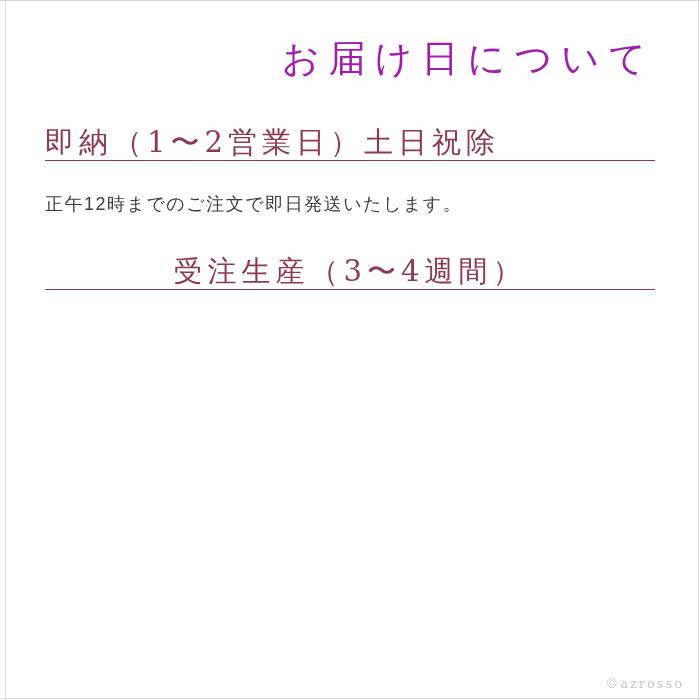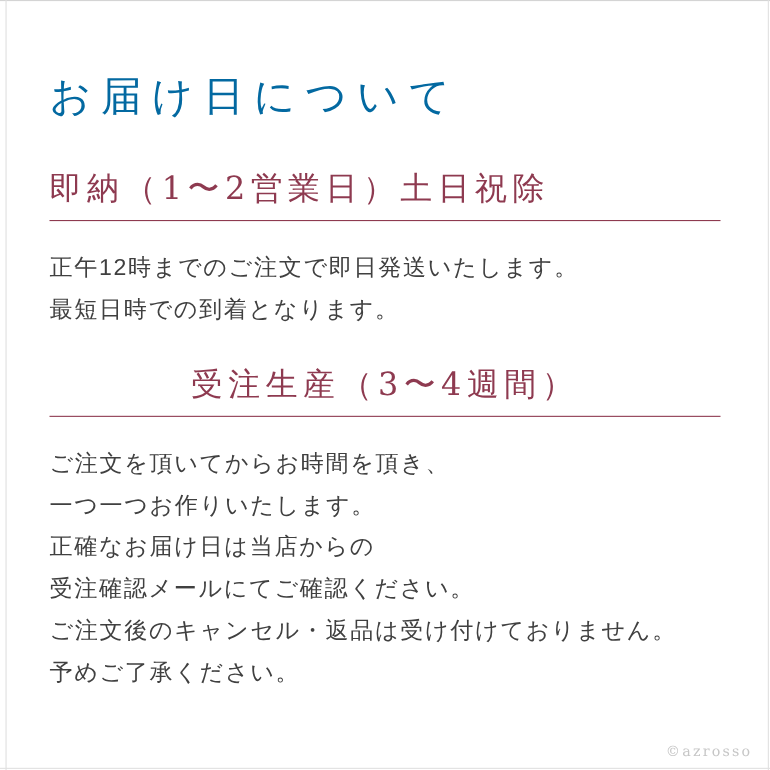--- a/index.html
+++ b/index.html
@@ -21,48 +21,48 @@
   .frame-bottom { position: absolute; left: 0; right: 0; bottom: 1px; height: 1px; background: #e0e0e0; }
 
   .content {
     position: absolute;
     top: 0; left: 0; right: 0; bottom: 0;
     padding: 0 45px;
     box-sizing: border-box;
   }
 
   .page-title {
-    margin-top: 65px;
-    text-align: left;
+    margin-top: 36px;
+    text-align: right;
     font-family: "DejaVu Serif", "Liberation Serif", serif;
     font-size: 37px;
     line-height: 46px;
     letter-spacing: 9px;
-    color: #0369a1;
+    color: #a21caf;
     font-weight: 400;
     white-space: nowrap;
   }
 
   .section-heading {
     font-family: "DejaVu Serif", "Liberation Serif", serif;
     font-size: 29px;
     line-height: 36px;
     letter-spacing: 5px;
     color: #8e3a50;
     font-weight: 400;
     border-bottom: 1px solid #8e3a50;
-    padding-bottom: 11px;
+    padding-bottom: 0;
     white-space: nowrap;
   }
   .section-1 .section-heading { margin-top: 42px; }
   .section-2 .section-heading { margin-top: 30px; text-align: center; }
 
   .section-body {
     color: #404040;
-    font-size: 21px;
+    font-size: 18px;
     line-height: 38px;
     letter-spacing: 1.5px;
   }
   .section-1 .section-body { margin-top: 24px; }
   .section-2 .section-body { margin-top: 22px; }
   .body-line { white-space: nowrap; }
 
   .watermark {
     position: absolute;
     right: 16px;
@@ -83,31 +83,22 @@
 <div class="frame-bottom"></div>
 
 <div class="content">
 
   <h1 class="page-title">お届け日について</h1>
 
   <section class="section-1">
     <h2 class="section-heading">即納（1〜2営業日）土日祝除</h2>
     <div class="section-body">
       <div class="body-line">正午12時までのご注文で即日発送いたします。</div>
-      <div class="body-line">最短日時での到着となります。</div>
     </div>
   </section>
 
   <section class="section-2">
     <h2 class="section-heading">受注生産（3〜4週間）</h2>
-    <div class="section-body">
-      <div class="body-line">ご注文を頂いてからお時間を頂き、</div>
-      <div class="body-line">一つ一つお作りいたします。</div>
-      <div class="body-line">正確なお届け日は当店からの</div>
-      <div class="body-line">受注確認メールにてご確認ください。</div>
-      <div class="body-line">ご注文後のキャンセル・返品は受け付けておりません。</div>
-      <div class="body-line">予めご了承ください。</div>
-    </div>
   </section>
 
 </div>
 
 <div class="watermark">©azrosso</div>
 
 </body></html>

